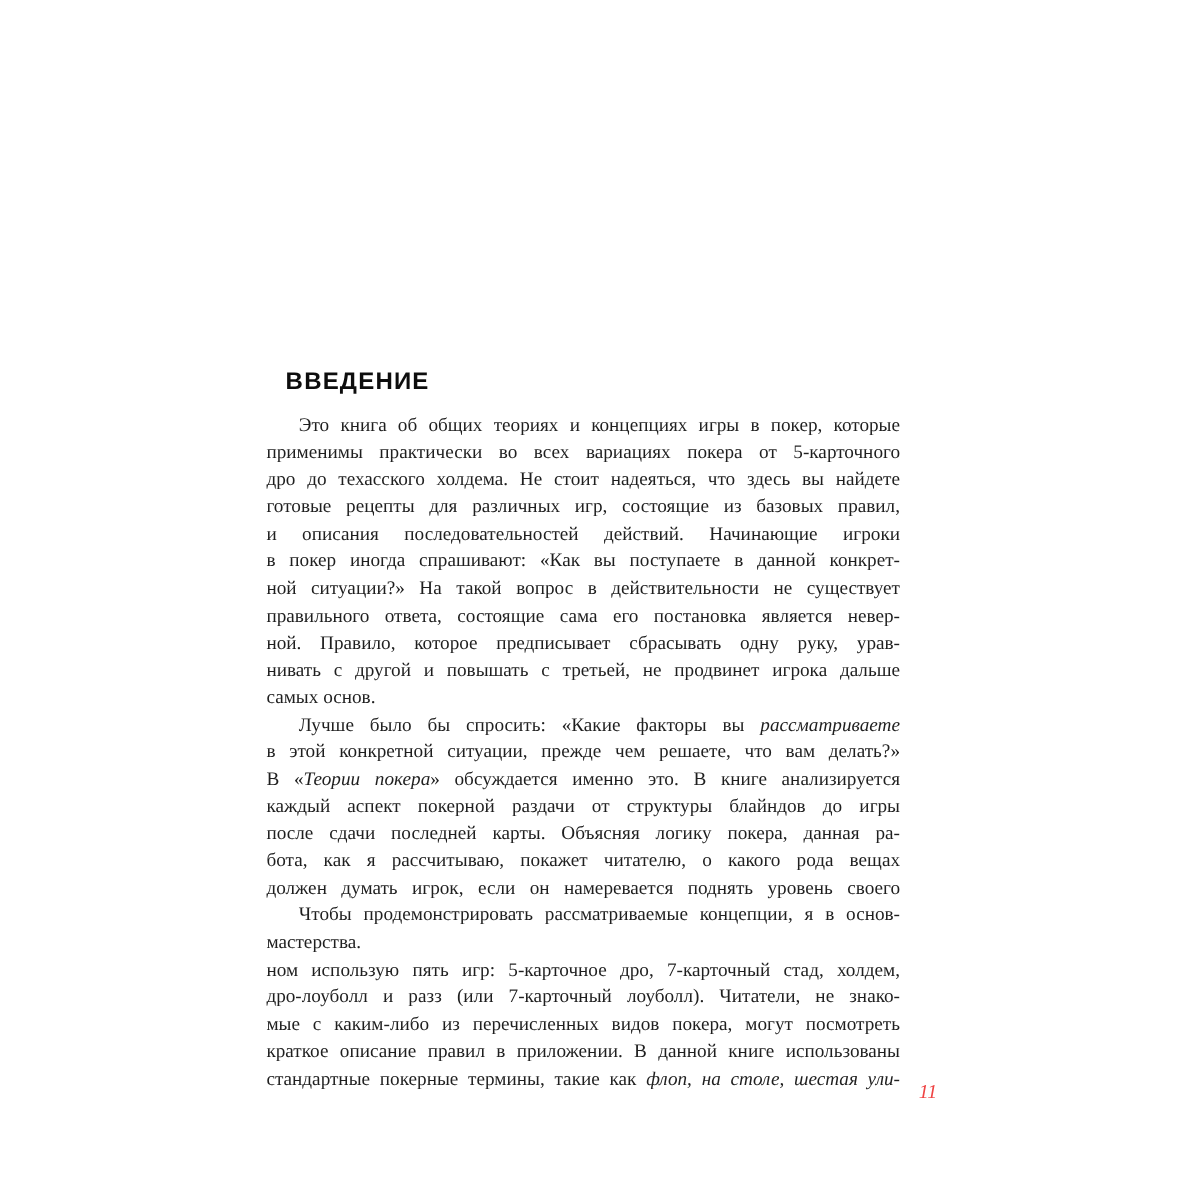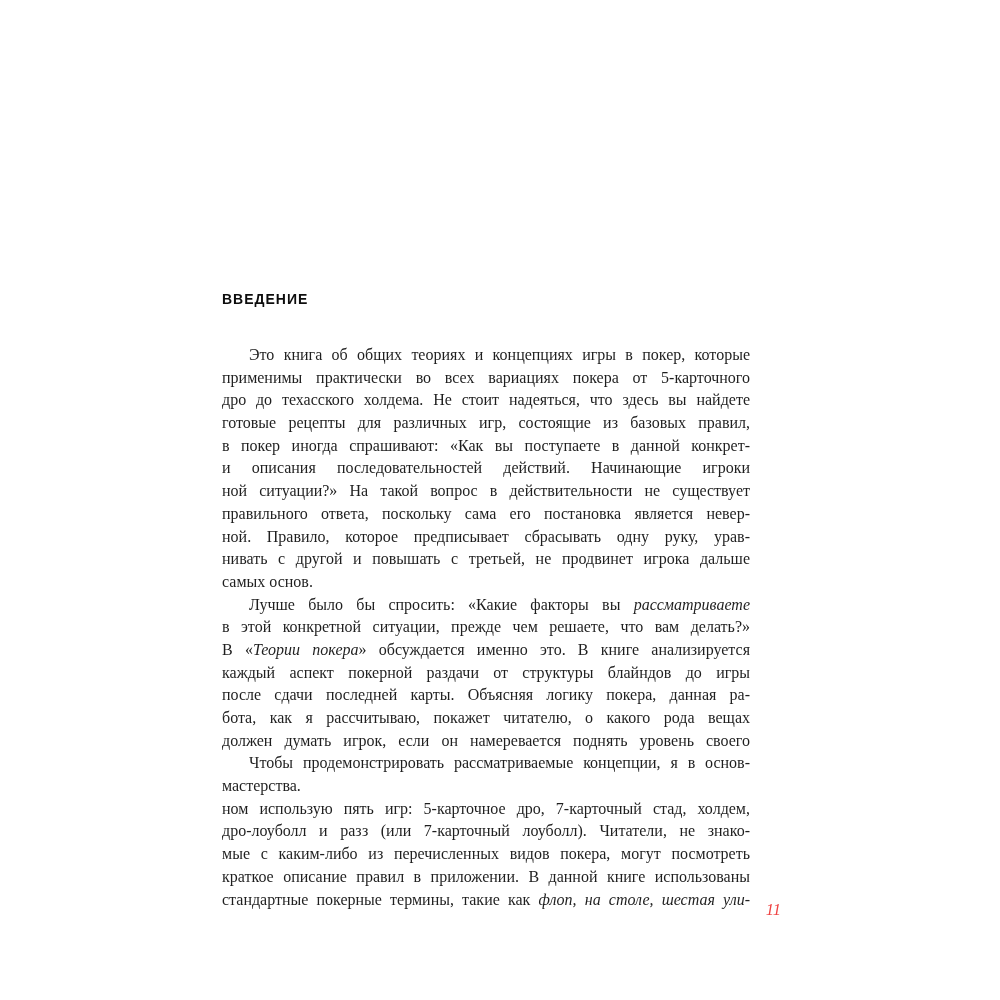--- a/index.html
+++ b/index.html
@@ -12,24 +12,24 @@
     width: 1000px;
     height: 1000px;
     background: #ffffff;
     overflow: hidden;
     font-family: "Liberation Serif", serif;
   }
   .heading {
     position: absolute;
     left: 222px;
     top: 291px;
-    margin: 0;
+    margin: 16px;
     font-family: "Liberation Sans", sans-serif;
     font-weight: 700;
-    font-size: 14px;
+    font-size: 20px;
     letter-spacing: 1px;
     color: #0d0d0d;
   }
   .text-block {
     position: absolute;
     left: 222px;
     top: 344px;
     width: 528px;
     font-size: 16px;
     line-height: 22.7px;
@@ -65,24 +65,24 @@
 </head>
 <body>
 
 <div class="page">
   <h1 class="heading">ВВЕДЕНИЕ</h1>
   <div class="text-block">
       <div class="line indent"><span class="seg">Это книга об общих теориях и концепциях игры в покер, которые</span></div>
       <div class="line"><span class="seg">применимы практически во всех вариациях покера от 5-карточного</span></div>
       <div class="line"><span class="seg">дро до техасского холдема. Не стоит надеяться, что здесь вы найдете</span></div>
       <div class="line"><span class="seg">готовые рецепты для различных игр, состоящие из базовых правил,</span></div>
+      <div class="line"><span class="seg">и описания последовательностей действий. Начинающие игроки</span></div>
       <div class="line"><span class="seg">в покер иногда спрашивают: «Как вы поступаете в данной конкрет-</span></div>
-      <div class="line"><span class="seg">и описания последовательностей действий. Начинающие игроки</span></div>
       <div class="line"><span class="seg">ной ситуации?» На такой вопрос в действительности не существует</span></div>
-      <div class="line"><span class="seg">правильного ответа, поскольку сама его постановка является невер-</span></div>
+      <div class="line"><span class="seg">правильного ответа, состоящие сама его постановка является невер-</span></div>
       <div class="line"><span class="seg">ной. Правило, которое предписывает сбрасывать одну руку, урав-</span></div>
       <div class="line"><span class="seg">нивать с другой и повышать с третьей, не продвинет игрока дальше</span></div>
       <div class="line flush"><span class="seg">самых основ.</span></div>
       <div class="line indent"><span class="seg">Лучше было бы спросить: «Какие факторы вы </span><span class="seg italic">рассматриваете</span></div>
       <div class="line"><span class="seg">в этой конкретной ситуации, прежде чем решаете, что вам делать?»</span></div>
       <div class="line"><span class="seg">В «</span><span class="seg italic">Теории покера</span><span class="seg">» обсуждается именно это. В книге анализируется</span></div>
       <div class="line"><span class="seg">каждый аспект покерной раздачи от структуры блайндов до игры</span></div>
       <div class="line"><span class="seg">после сдачи последней карты. Объясняя логику покера, данная ра-</span></div>
       <div class="line"><span class="seg">бота, как я рассчитываю, покажет читателю, о какого рода вещах</span></div>
       <div class="line"><span class="seg">должен думать игрок, если он намеревается поднять уровень своего</span></div>

